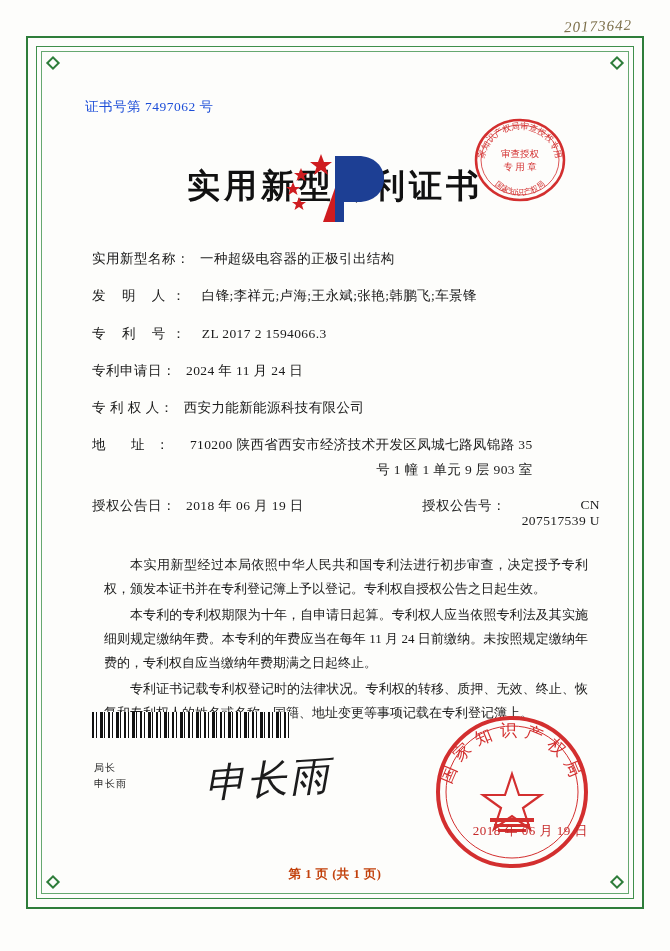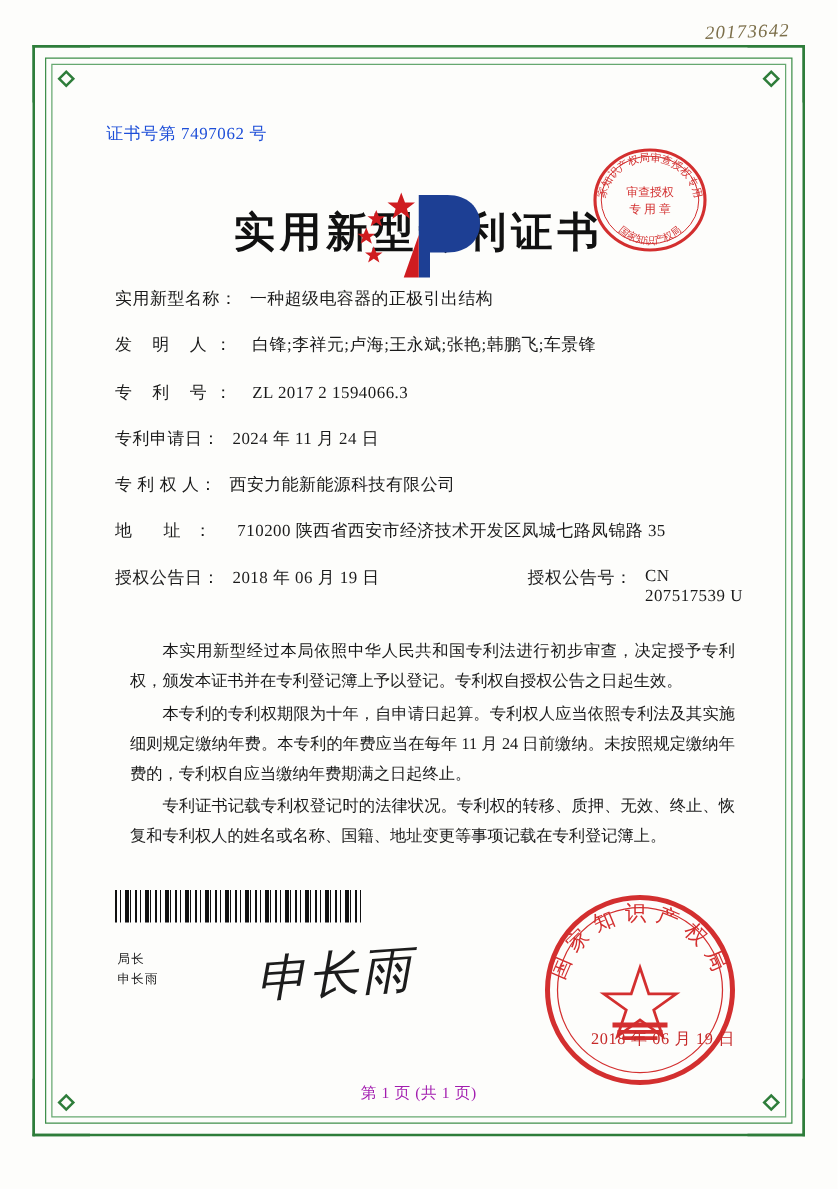--- a/index.html
+++ b/index.html
@@ -114,23 +114,24 @@
     font-size: 33px;
     font-weight: bold;
     letter-spacing: 4px;
     margin-top: 48px;
     color: #111;
     font-family: "Liberation Serif", serif;
   }
 
   
   .fields {
-    margin-top: 20px;
+    margin-top: 40px;
     padding-left: 32px;
     padding-right: 10px;
+    text-align: right;
   }
   .row {
     display: flex;
     align-items: flex-start;
     margin-bottom: 17px;
     font-size: 13.5px;
     line-height: 1.5;
   }
   .label {
     flex: 0 0 auto;
@@ -223,22 +224,23 @@
     letter-spacing: 0.5px;
   }
 
   
   .page-footer {
     position: absolute;
     left: 0; right: 0;
     bottom: 68px;
     text-align: center;
     font-size: 12.5px;
-    color: #a21caf;
+    color: #c2410c;
     letter-spacing: 0.5px;
+    font-weight: bold;
   }
 </style>
 </head>
 <body>
 
 <div class="page">
 
   <div class="border-outer"></div>
   <div class="border-inner"></div>
   <div class="border-hair"></div>
@@ -312,20 +314,21 @@
 
       <div class="row">
         <span class="label">专 利 权 人：</span>
         <span class="value">西安力能新能源科技有限公司</span>
       </div>
 
       <div class="row addr-wrap">
         <span class="label sp3">地 址：</span>
         <span class="addr-lines">
           <div>710200 陕西省西安市经济技术开发区凤城七路凤锦路 35</div>
+          <div>号 1 幢 1 单元 9 层 903 室</div>
         </span>
       </div>
 
       <div class="row-two">
         <span class="col-left">
           <span class="label">授权公告日：</span>
           <span class="value">2018 年 06 月 19 日</span>
         </span>
         <span class="col-right">
           <span class="label">授权公告号：</span>

